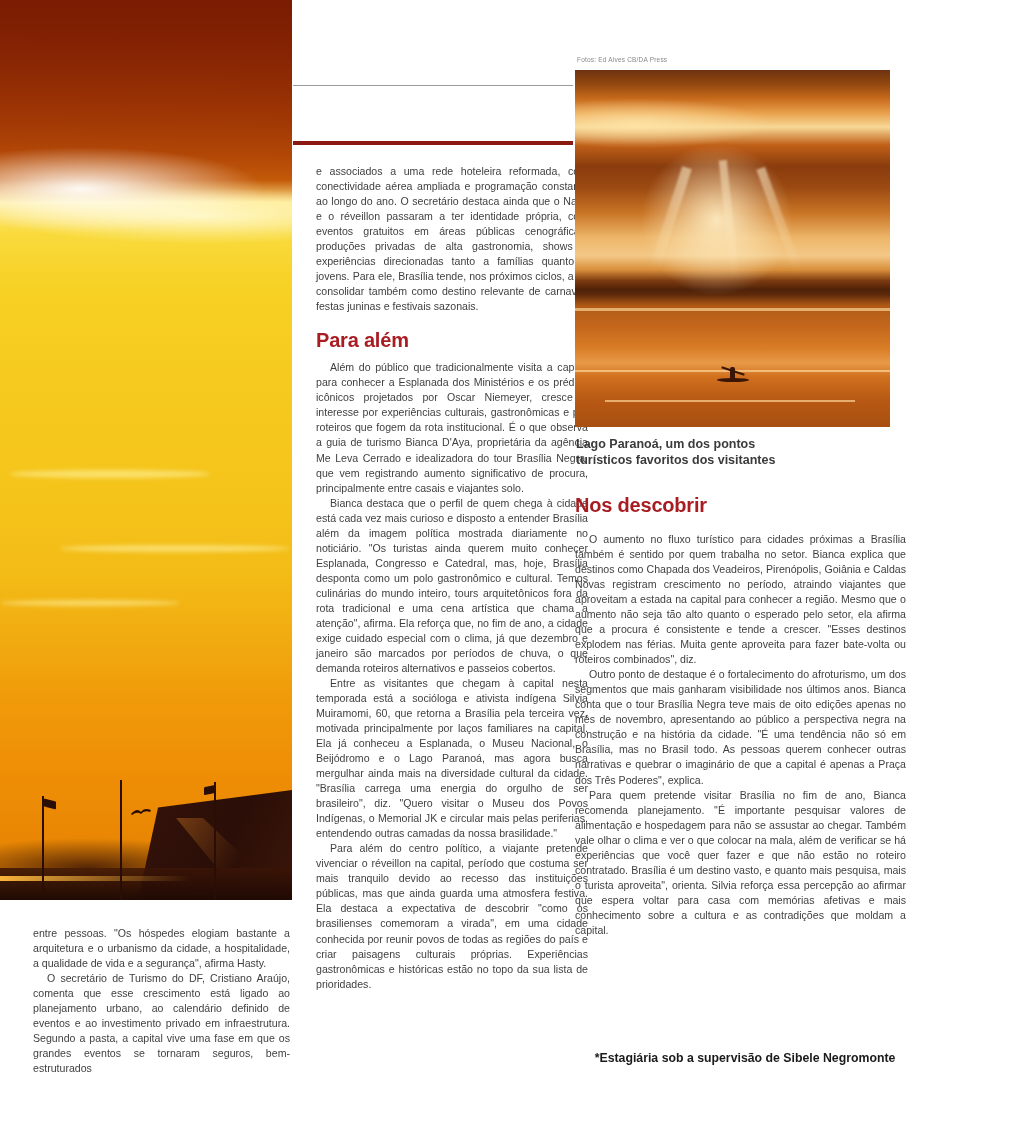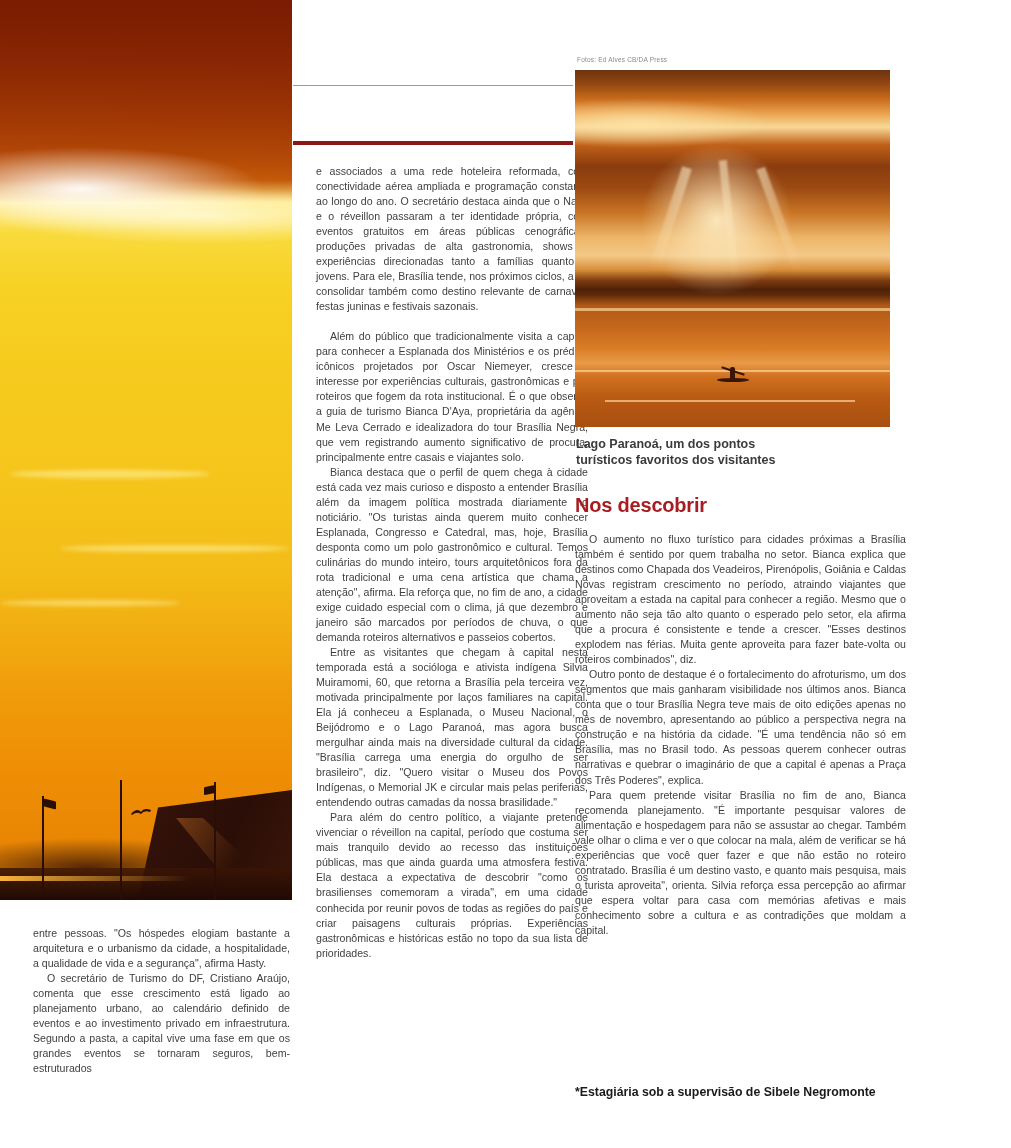--- a/index.html
+++ b/index.html
@@ -79,22 +79,22 @@
   .kayak-hull{position:absolute; left:142px; top:308px; width:32px; height:4px; background:#3a1505; border-radius:50%;}
   .kayak-person{position:absolute; left:155px; top:297px; width:5px; height:12px; background:#3a1505; border-radius:2px 2px 0 0;}
   .kayak-paddle{position:absolute; left:146px; top:300px; width:24px; height:2px; background:#3a1505; transform:rotate(18deg);}
   .caption{
     position:absolute; left:576px; top:437px; width:215px;
     font-size:12.5px; line-height:1.25; font-weight:bold; color:#3b3b3b;
   }
   .right-col{position:absolute; left:575px; top:494px; width:331px;}
   .right-col h2.sec{margin:0 0 16px 0;}
   .footer-note{
-    position:absolute; left:575px; top:1085px; width:340px;
-    font-size:12.3px; font-weight:bold; color:#1a1a1a;
+    position:absolute; left:575px; top:1051px; width:340px;
+    font-size:12.3px; font-weight:bold; color:#1a1a1a;text-align:center;
   }
   
   .left-text{position:absolute; left:33px; top:926px; width:257px;}
 </style>
 </head>
 <body>
 
 <div class="page">
 
   <div class="left-photo">
@@ -122,20 +122,21 @@
     <p>entre pessoas. "Os hóspedes elogiam bastante a arquitetura e o urbanismo da cidade, a hospitalidade, a qualidade de vida e a segurança", afirma Hasty.</p>
     <p class="ind">O secretário de Turismo do DF, Cristiano Araújo, comenta que esse crescimento está ligado ao planejamento urbano, ao calendário definido de eventos e ao investimento privado em infraestrutura. Segundo a pasta, a capital vive uma fase em que os grandes eventos se tornaram seguros, bem-estruturados</p>
   </div>
 
   <div class="rule-gray"></div>
   <div class="rule-red"></div>
 
   <div class="mid-col body-text">
     <p>e associados a uma rede hoteleira reformada, com conectividade aérea ampliada e programação constante ao longo do ano. O secretário destaca ainda que o Natal e o réveillon passaram a ter identidade própria, com eventos gratuitos em áreas públicas cenográficas, produções privadas de alta gastronomia, shows e experiências direcionadas tanto a famílias quanto a jovens. Para ele, Brasília tende, nos próximos ciclos, a se consolidar também como destino relevante de carnaval, festas juninas e festivais sazonais.</p>
     <h2 class="sec">
+      <span>Para além</span>
     </h2>
     <p class="ind">Além do público que tradicionalmente visita a capital para conhecer a Esplanada dos Ministérios e os prédios icônicos projetados por Oscar Niemeyer, cresce o interesse por experiências culturais, gastronômicas e por roteiros que fogem da rota institucional. É o que observa a guia de turismo Bianca D'Aya, proprietária da agência Me Leva Cerrado e idealizadora do tour Brasília Negra, que vem registrando aumento significativo de procura, principalmente entre casais e viajantes solo.</p>
     <p class="ind">Bianca destaca que o perfil de quem chega à cidade está cada vez mais curioso e disposto a entender Brasília além da imagem política mostrada diariamente no noticiário. "Os turistas ainda querem muito conhecer Esplanada, Congresso e Catedral, mas, hoje, Brasília desponta como um polo gastronômico e cultural. Temos culinárias do mundo inteiro, tours arquitetônicos fora da rota tradicional e uma cena artística que chama a atenção", afirma. Ela reforça que, no fim de ano, a cidade exige cuidado especial com o clima, já que dezembro e janeiro são marcados por períodos de chuva, o que demanda roteiros alternativos e passeios cobertos.</p>
     <p class="ind">Entre as visitantes que chegam à capital nesta temporada está a socióloga e ativista indígena Silvia Muiramomi, 60, que retorna a Brasília pela terceira vez, motivada principalmente por laços familiares na capital. Ela já conheceu a Esplanada, o Museu Nacional, o Beijódromo e o Lago Paranoá, mas agora busca mergulhar ainda mais na diversidade cultural da cidade. "Brasília carrega uma energia do orgulho de ser brasileiro", diz. "Quero visitar o Museu dos Povos Indígenas, o Memorial JK e circular mais pelas periferias, entendendo outras camadas da nossa brasilidade."</p>
     <p class="ind">Para além do centro político, a viajante pretende vivenciar o réveillon na capital, período que costuma ser mais tranquilo devido ao recesso das instituições públicas, mas que ainda guarda uma atmosfera festiva. Ela destaca a expectativa de descobrir "como os brasilienses comemoram a virada", em uma cidade conhecida por reunir povos de todas as regiões do país e criar paisagens culturais próprias. Experiências gastronômicas e históricas estão no topo da sua lista de prioridades.</p>
   </div>
 
   <div class="credit">Fotos: Ed Alves CB/DA Press</div>
 
   <div class="right-photo">

